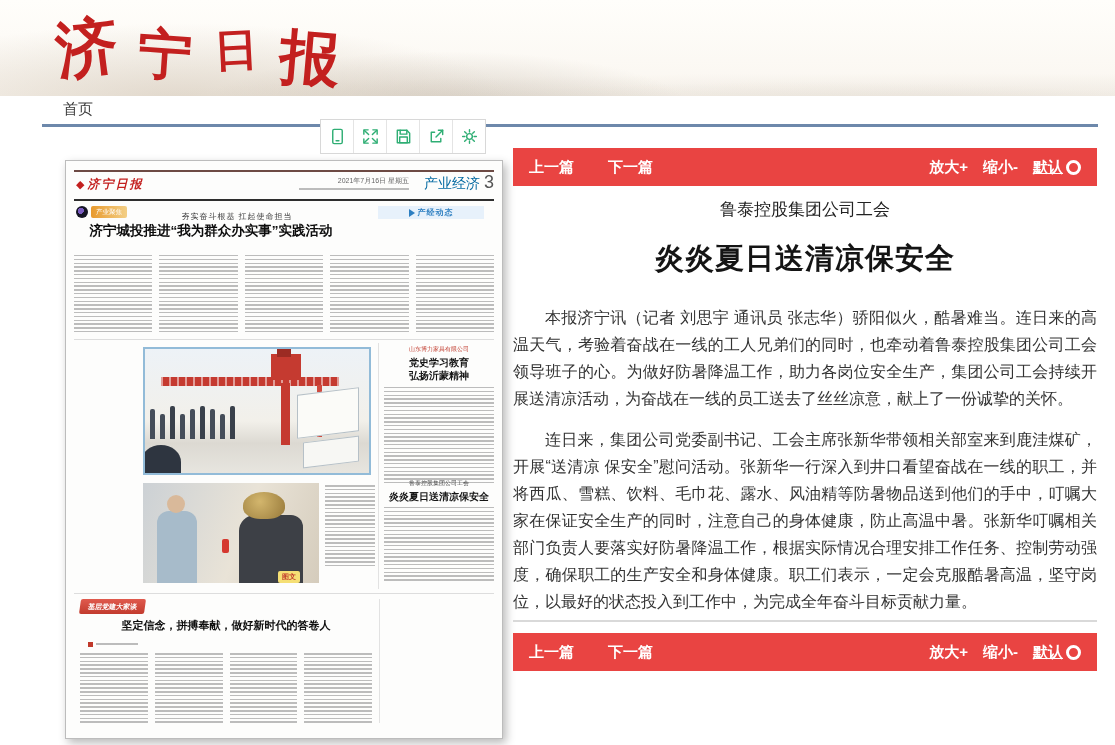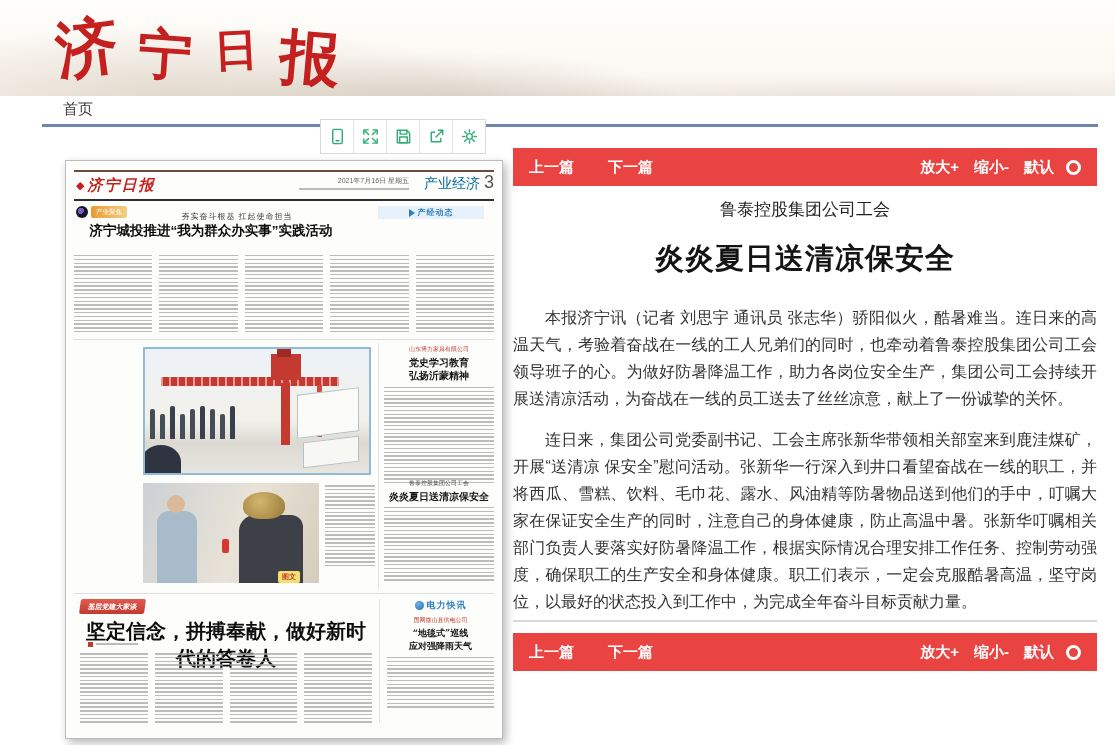--- a/index.html
+++ b/index.html
@@ -35,21 +35,21 @@
   .tool-btn svg{stroke:#2fae74;fill:none;stroke-width:1.5;stroke-linecap:round;stroke-linejoin:round;}
 
   
   .paper{left:65px;top:160px;width:436px;height:577px;background:#fdfdfc;border:1px solid #bcbcbc;
     box-shadow:3px 4px 9px rgba(0,0,0,.28);cursor:pointer;}
   .paper *{position:absolute;box-sizing:border-box;}
   .ft{background-image:repeating-linear-gradient(180deg,#a3a3a3 0,#a3a3a3 1.5px,transparent 1.5px,transparent 3.8px);opacity:.72;position:static!important;}
   .p-toprule{left:8px;top:9px;width:420px;height:2px;background:#6d4a44;}
   .p-logo{left:10px;top:15px;display:flex;align-items:center;gap:3px;color:#c3201f;}
   .p-logo .diamond{position:static;font-size:11px;}
-  .p-logo .logotext{position:static;font-family:"DejaVu Serif",serif;font-style:italic;font-weight:bold;font-size:15px;letter-spacing:2px;}
+  .p-logo .logotext{position:static;font-family:"DejaVu Serif",serif;font-style:italic;font-weight:bold;font-size:12px;letter-spacing:2px;}
   .p-dateblock{left:225px;top:15px;width:118px;text-align:right;}
   .p-date{position:static;font-size:7px;color:#666;display:block;}
   .p-date-ft{position:static;display:block;margin-top:2px;height:4px;width:110px;margin-left:8px;}
   .p-section{left:348px;top:11px;width:80px;display:flex;align-items:baseline;justify-content:flex-end;gap:4px;}
   .p-section .sec{position:static;font-size:14px;font-weight:normal;color:#0369a1;}
   .p-section .pg{position:static;font-size:18px;color:#555;}
   .p-rule2{left:8px;top:38px;width:420px;height:2px;background:#2e2e2e;}
 
   .p-badge1{left:10px;top:45px;display:flex;align-items:center;gap:3px;}
   .p-badge1 .cam{position:static;width:12px;height:12px;border-radius:50%;
@@ -101,42 +101,42 @@
   .p-caption{left:259px;top:324px;width:50px;}
   .p-caption .ft{height:84px;}
   .p-photo-credit{left:212px;top:410px;background:#f5df74;color:#c0392b;font-size:7px;font-weight:bold;padding:1px 4px;border-radius:2px;}
   .p-featured{left:318px;top:318px;width:110px;}
   .p-featured .ft{margin-top:4px;height:76px;}
 
   .p-rule4{left:8px;top:432px;width:420px;height:1px;background:#ddd;}
   .p-bottom-badge{left:14px;top:438px;transform:skewX(-8deg);
     background:linear-gradient(#e05a4e,#c23b2e);color:#fff;font-size:7px;font-weight:bold;
     padding:2.5px 8px;border-radius:2px;}
-  .p-bottom-headline{left:14px;top:457px;width:292px;text-align:center;font-size:20px;font-weight:bold;color:#0d0d0d;font-family:"DejaVu Serif",serif;}
+  .p-bottom-headline{left:14px;top:457px;width:292px;text-align:center;font-size:11px;font-weight:bold;color:#0d0d0d;font-family:"DejaVu Serif",serif;}
   .p-byline{left:22px;top:481px;display:flex;align-items:center;gap:3px;}
   .p-byline .sq{position:static;width:5px;height:5px;background:#c0392b;}
   .p-byline .ln{position:static;width:42px;height:3px;}
   .p-cols-bottom{left:14px;top:492px;width:292px;height:70px;display:flex;gap:7px;}
   .p-cols-bottom .ft{flex:1;height:70px;}
   .vline-bottom{left:313px;top:438px;width:1px;height:124px;background:#e2e2e2;}
   .p-power{left:321px;top:438px;width:107px;}
   .p-power .pbadge{position:static;display:flex;align-items:center;justify-content:center;gap:3px;margin-bottom:4px;}
   .p-power .dot{position:static;width:9px;height:9px;border-radius:50%;background:radial-gradient(circle at 35% 35%,#6fb3e8,#1f6bad);}
   .p-power .ptxt{position:static;font-size:9px;font-weight:bold;color:#2d7fc1;letter-spacing:1px;}
   .p-power .ft{margin-top:4px;height:52px;}
 
   
   .bar{left:513px;width:584px;height:38px;background:#e94442;color:#fff;display:flex;
     align-items:center;justify-content:space-between;padding:0 16px;box-sizing:border-box;
     font-size:15px;font-weight:bold;}
   .bar-top{top:148px;} .bar-bottom{top:633px;}
   .bar .grp{display:flex;align-items:center;gap:34px;}
   .bar .grp2{display:flex;align-items:center;gap:15px;}
   .bar a{color:#fff;text-decoration:none;cursor:pointer;}
-  .reset-wrap{display:flex;align-items:center;gap:12px;cursor:pointer;}
+  .reset-wrap{display:flex;align-items:center;gap:3px;cursor:pointer;text-decoration:underline;}
   .reset-ring{display:inline-block;width:9px;height:9px;border:3px solid #fff;border-radius:50%;}
 
   .article{left:513px;top:198px;width:584px;}
   .article .org{text-align:center;font-size:17px;color:#222;line-height:24px;margin:0 0 16px;}
   .article .title{text-align:center;font-size:29px;font-weight:bold;color:#141414;line-height:40px;margin:0 0 26px;letter-spacing:1px;}
   .article p{font-size:16px;color:#333;line-height:27px;text-align:justify;text-indent:2em;margin:0 0 14px;}
   .article-divider{left:513px;top:620px;width:584px;height:2px;background:#d9d9d9;}
 </style>
 </head>
 <body>
@@ -282,30 +282,20 @@
       <span class="sq"></span>
       <span class="ln ft"></span>
     </div>
     <div class="p-cols-bottom">
       <div class="ft"></div>
       <div class="ft"></div>
       <div class="ft"></div>
       <div class="ft"></div>
     </div>
     <div class="vline-bottom"></div>
-    <div class="p-power">
-      <div class="pbadge">
-        <span class="dot"></span>
-        <span class="ptxt">电力快讯</span>
-      </div>
-      <span class="p-org">国网微山县供电公司</span>
-      <span class="p-h" style="font-size:9px;">“地毯式”巡线</span>
-      <span class="p-h" style="font-size:9px;">应对强降雨天气</span>
-      <div class="ft"></div>
-    </div>
   </div>
 
   <div class="abs bar bar-top">
     <div class="grp">
       <a>上一篇</a>
       <a>下一篇</a>
     </div>
     <div class="grp2">
       <a>放大+</a>
       <a>缩小-</a>

